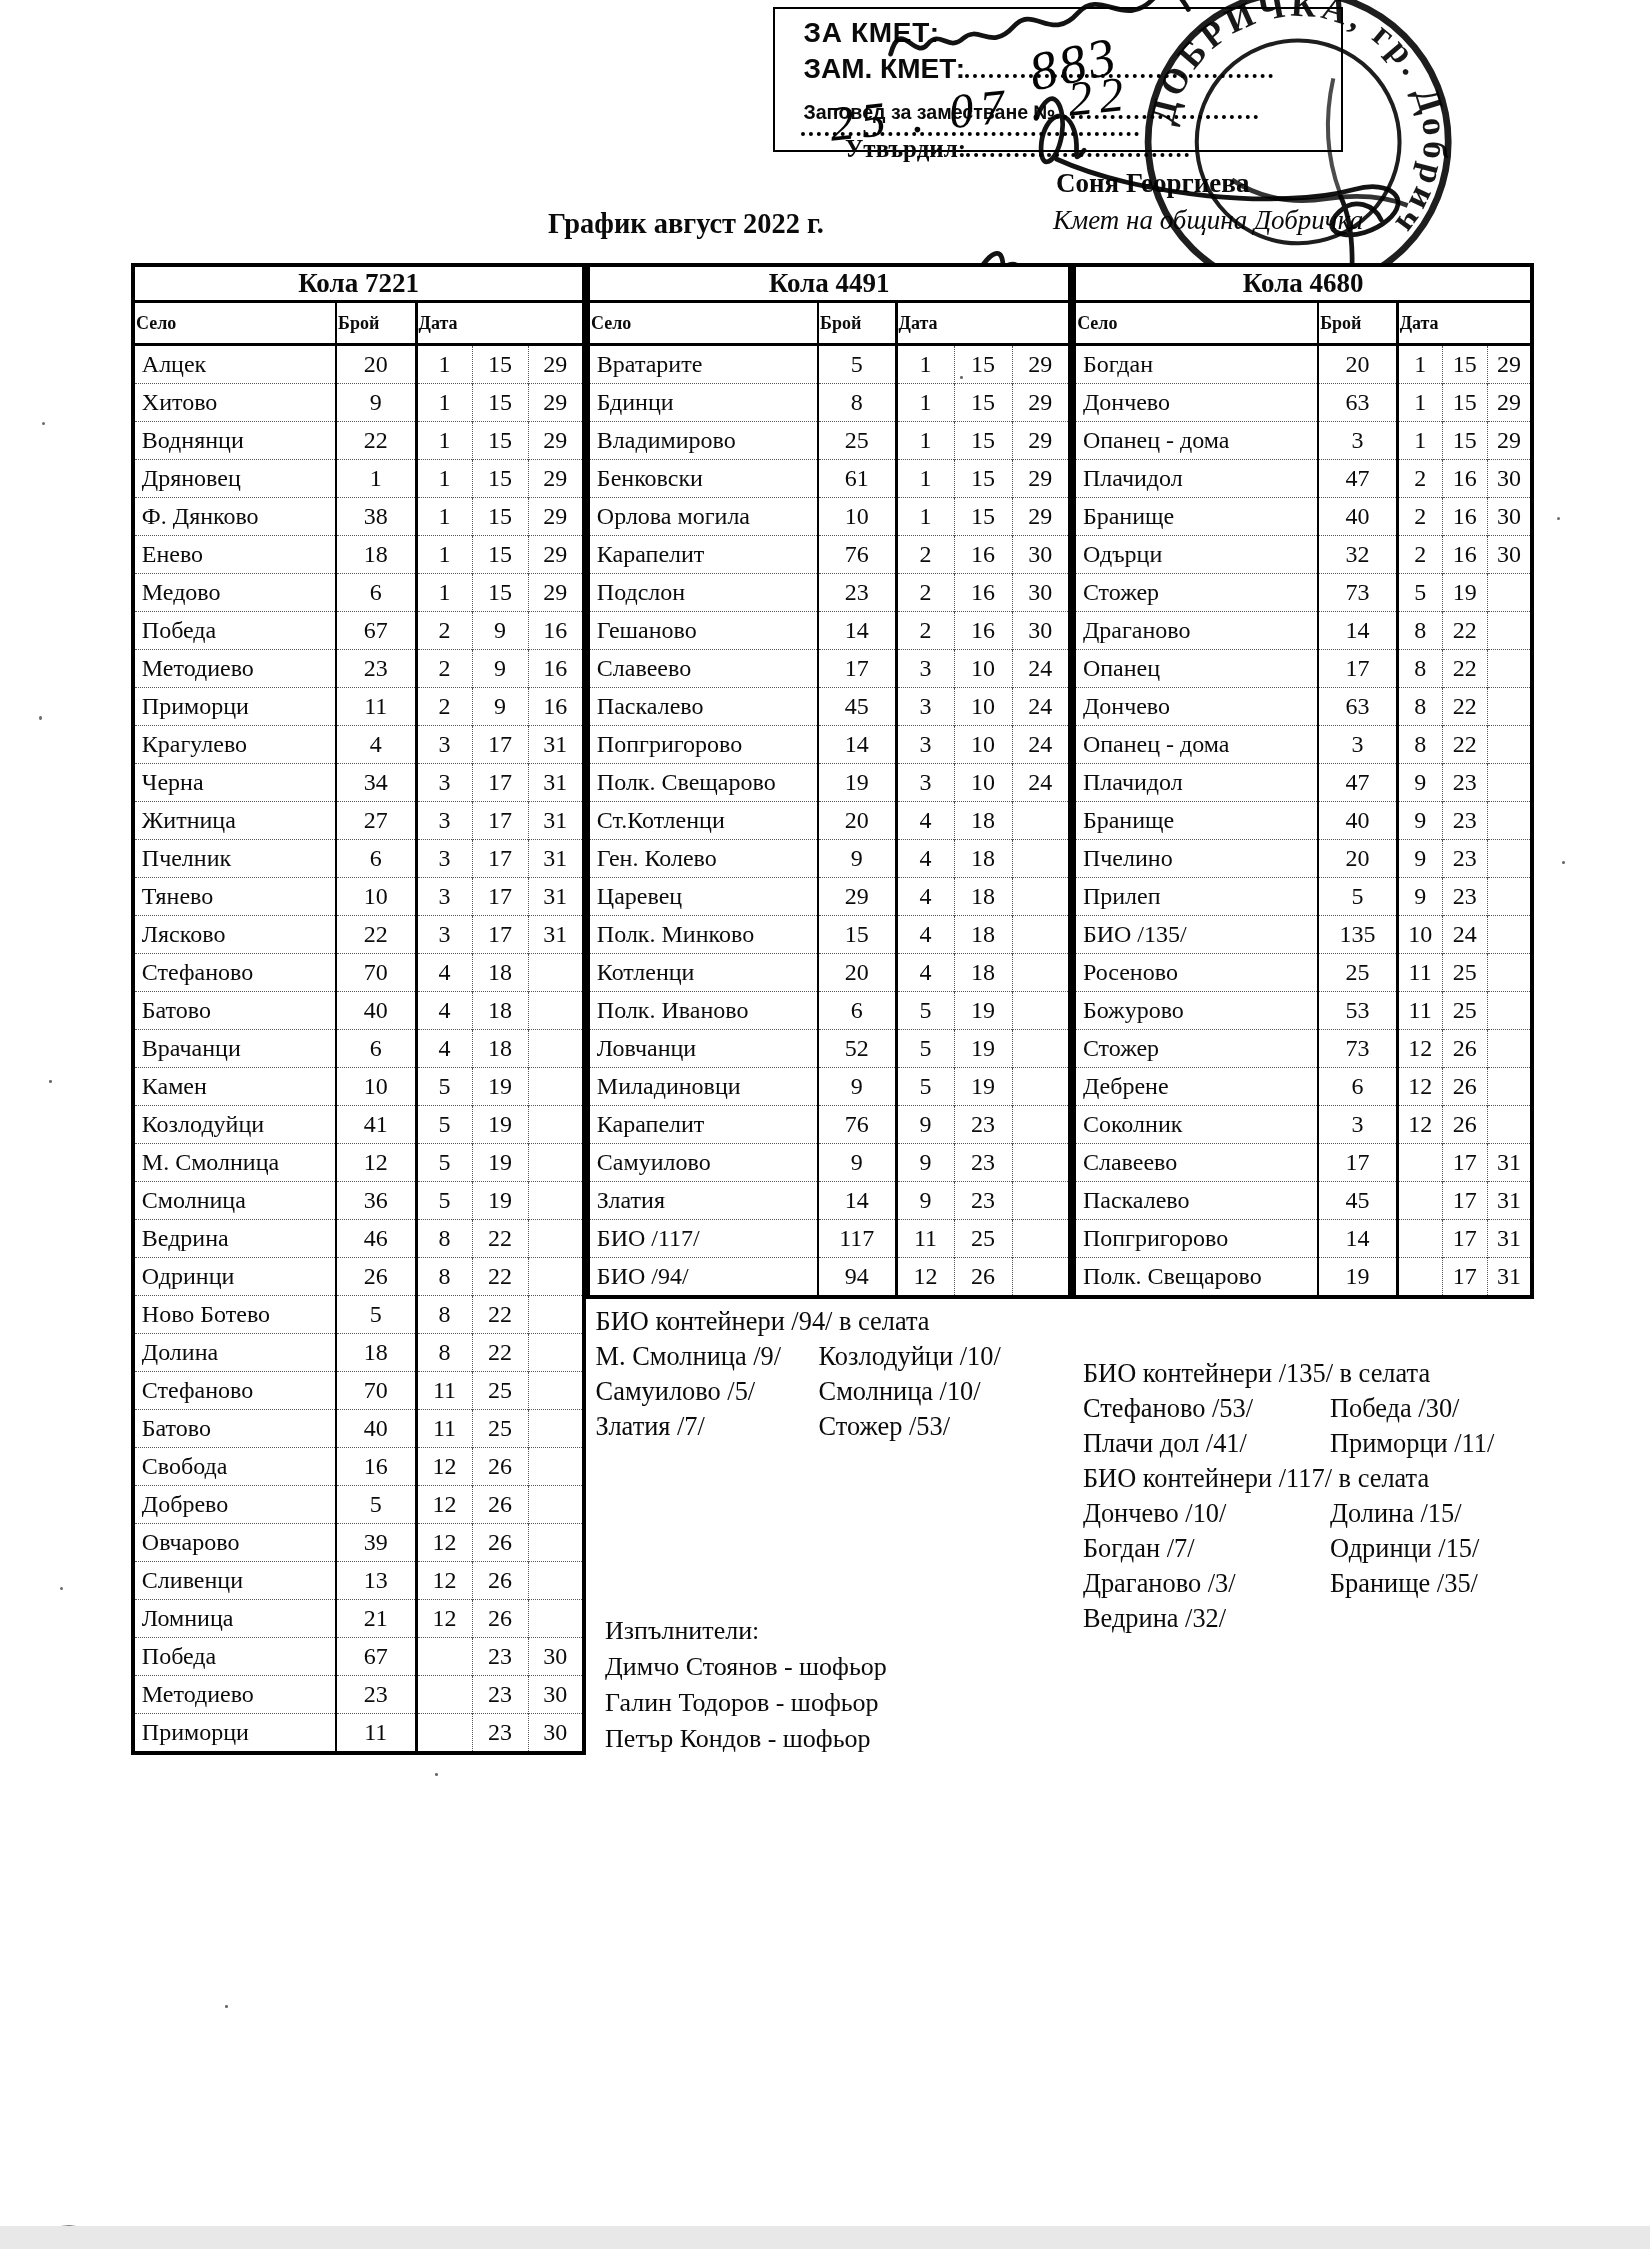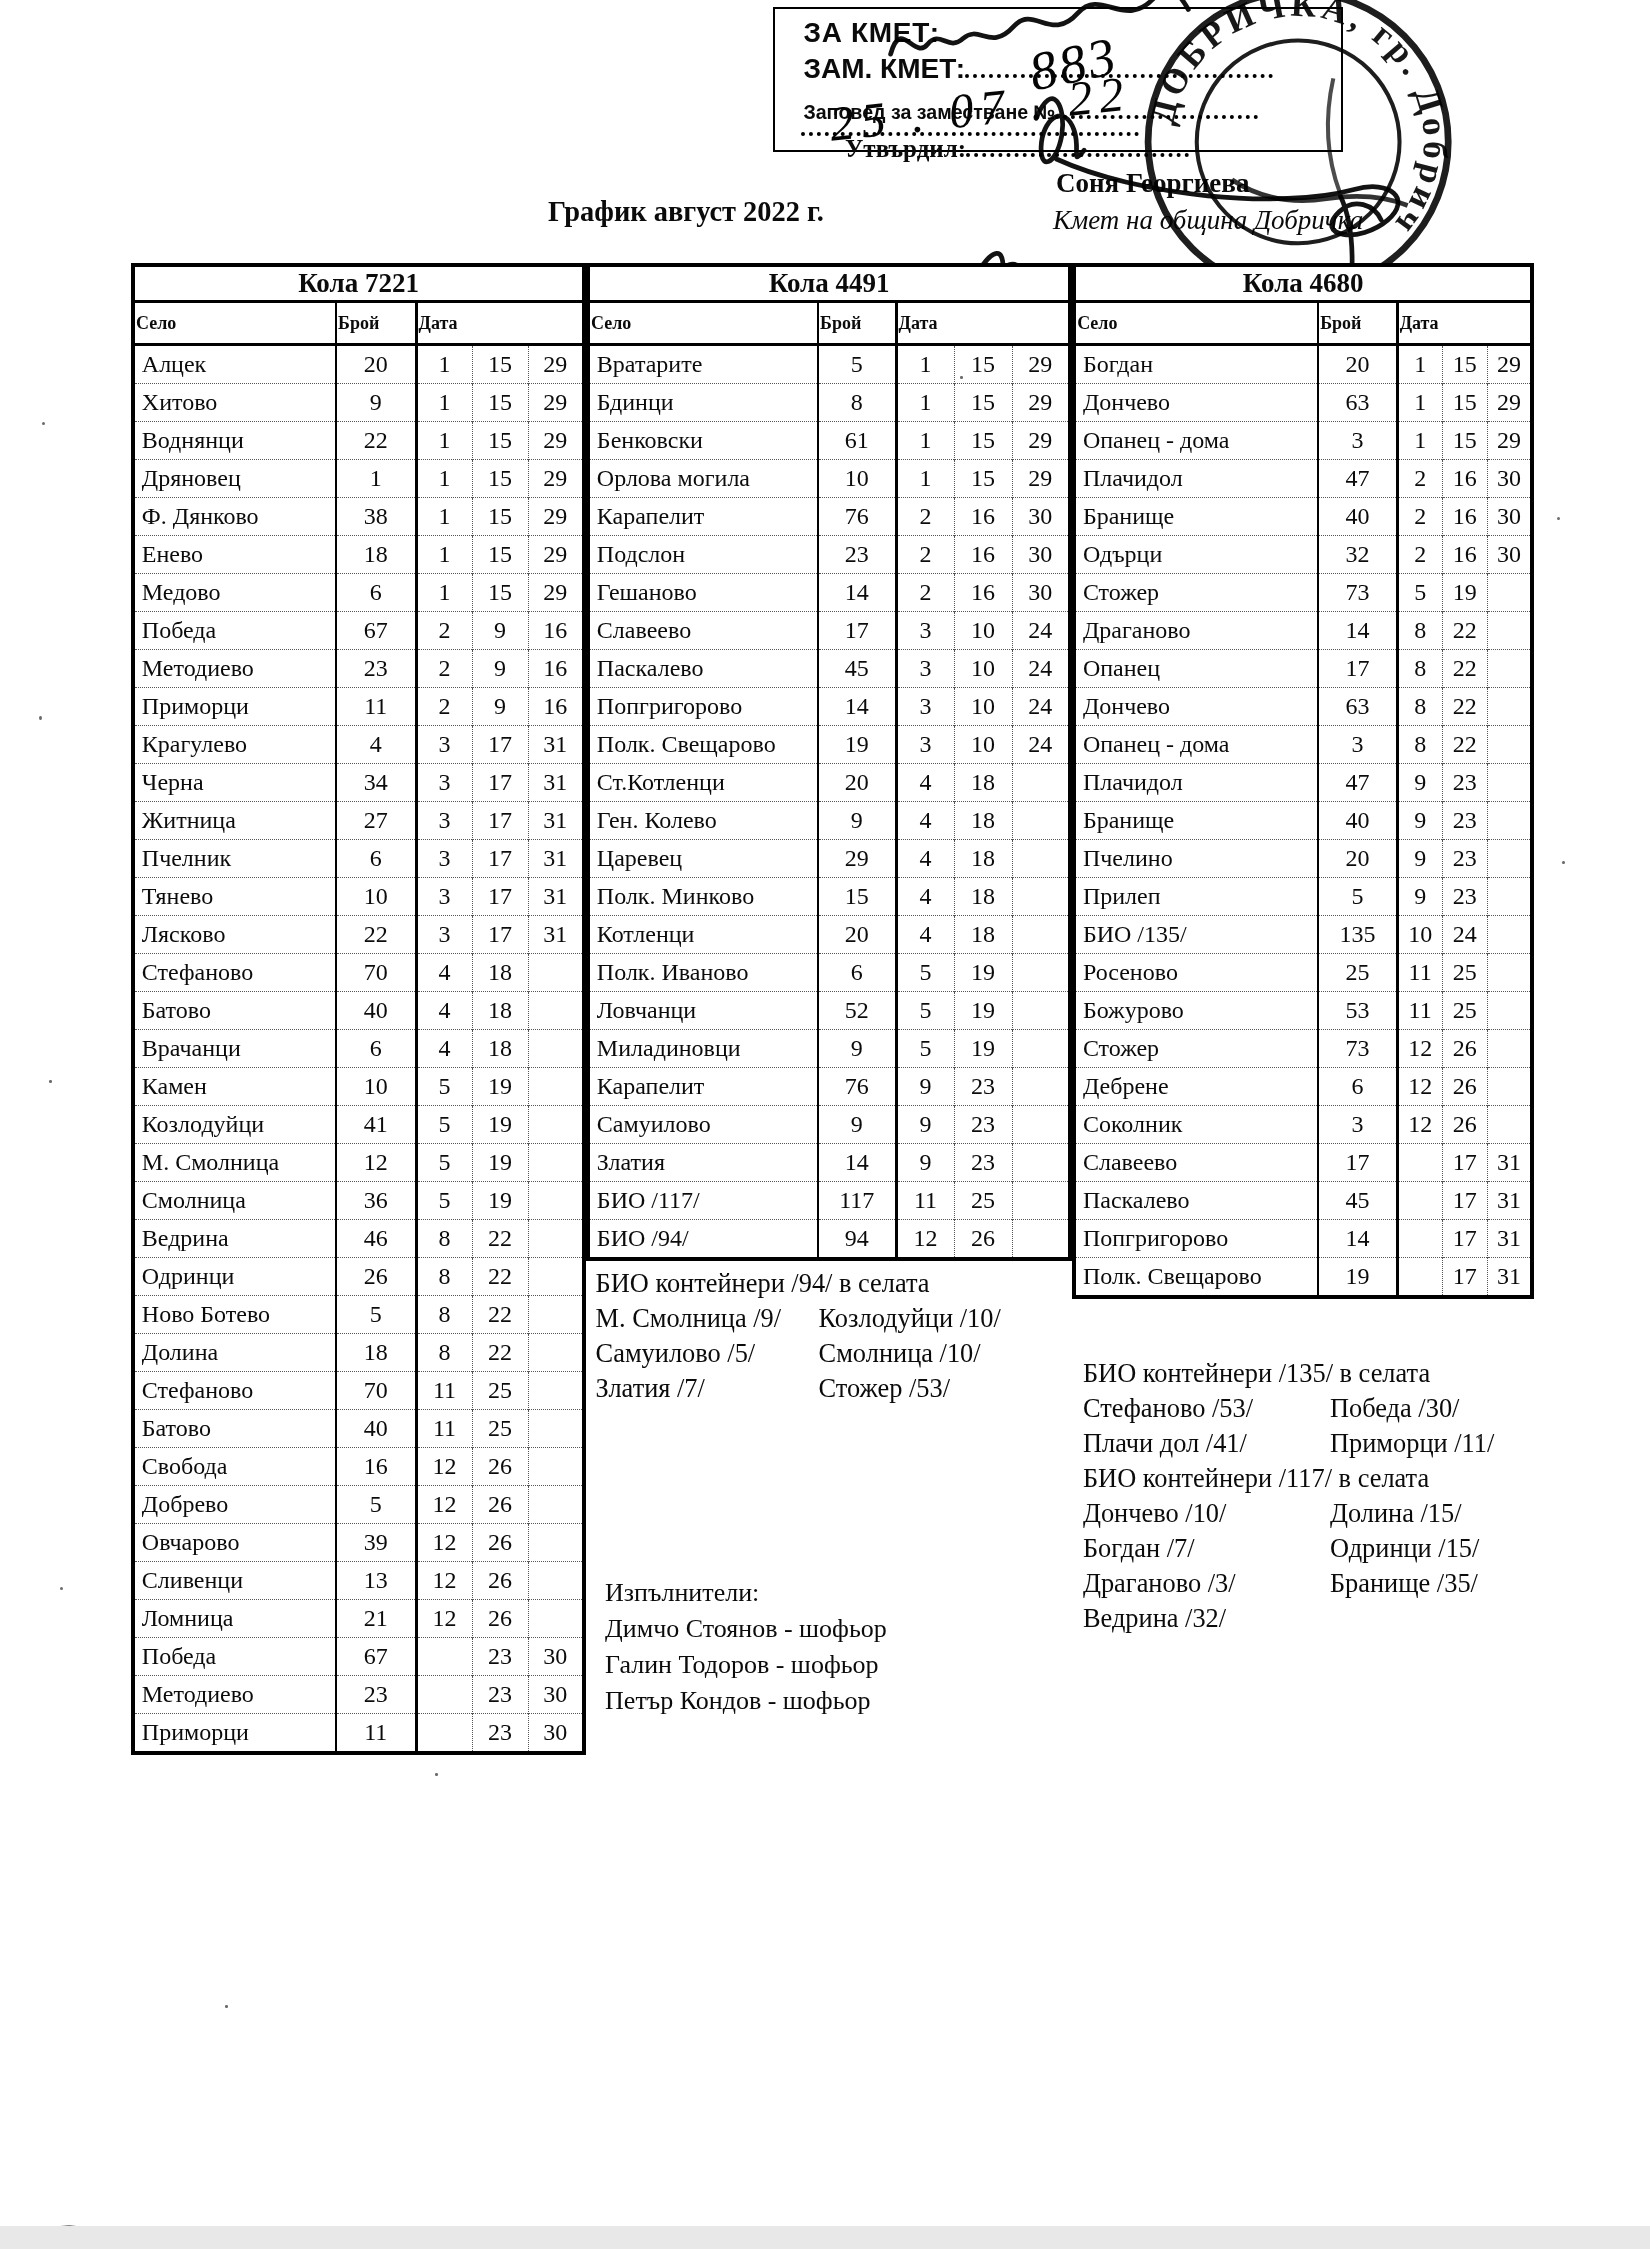--- a/index.html
+++ b/index.html
@@ -15,21 +15,21 @@
   .ab-line3{font-size:19.6px;margin-top:16.2px;white-space:nowrap;}
   .leader{display:inline-block;vertical-align:baseline;border-bottom:4.7px dotted #000;height:17.6px;}
   .ab-bottom-leader{position:absolute;left:26px;top:123px;width:338px;border-bottom:4.7px dotted #000;}
 
   .hand{position:absolute;font-family:"Liberation Serif",serif;font-style:italic;color:#050505;}
   .hand-number{left:1029px;top:32.5px;font-size:54px;transform:rotate(-12deg);letter-spacing:2.7px;}
   .hand-date{left:829px;top:80px;font-size:49px;transform:rotate(-6deg);letter-spacing:6.8px;white-space:nowrap;}
 
   .approved-line{position:absolute;left:845px;top:135px;font-size:25px;font-weight:bold;white-space:nowrap;}
   .approved-line .leader{width:223px;border-bottom:4.1px dotted #000;height:15px;}
-  .doc-title{position:absolute;left:548px;top:196px;font-size:28.4px;font-weight:bold;white-space:nowrap;}
+  .doc-title{position:absolute;left:548px;top:208px;font-size:28.4px;font-weight:bold;white-space:nowrap;}
   .approver-name{position:absolute;left:1056px;top:168px;font-size:27px;font-weight:bold;white-space:nowrap;}
   .approver-title{position:absolute;left:1053px;top:205px;font-size:27px;font-style:italic;white-space:nowrap;}
 
   
   .round-stamp{position:absolute;left:1110px;top:-23px;}
   .sig-layer{position:absolute;left:745px;top:0px;pointer-events:none;}
 
   
   .tables-row{position:absolute;left:131px;top:263px;display:flex;align-items:flex-start;}
   .tcol{display:flex;flex-direction:column;}
@@ -418,20 +418,27 @@
             <tr>
               <td class="village">Вратарите</td>
               <td class="count">5</td>
               <td class="d d1">1</td>
               <td class="d d2">15</td>
               <td class="d d3">29</td>
             </tr>
             <tr>
               <td class="village">Бдинци</td>
               <td class="count">8</td>
+              <td class="d d1">1</td>
+              <td class="d d2">15</td>
+              <td class="d d3">29</td>
+            </tr>
+            <tr>
+              <td class="village">Владимирово</td>
+              <td class="count">25</td>
               <td class="d d1">1</td>
               <td class="d d2">15</td>
               <td class="d d3">29</td>
             </tr>
             <tr>
               <td class="village">Бенковски</td>
               <td class="count">61</td>
               <td class="d d1">1</td>
               <td class="d d2">15</td>
               <td class="d d3">29</td>

